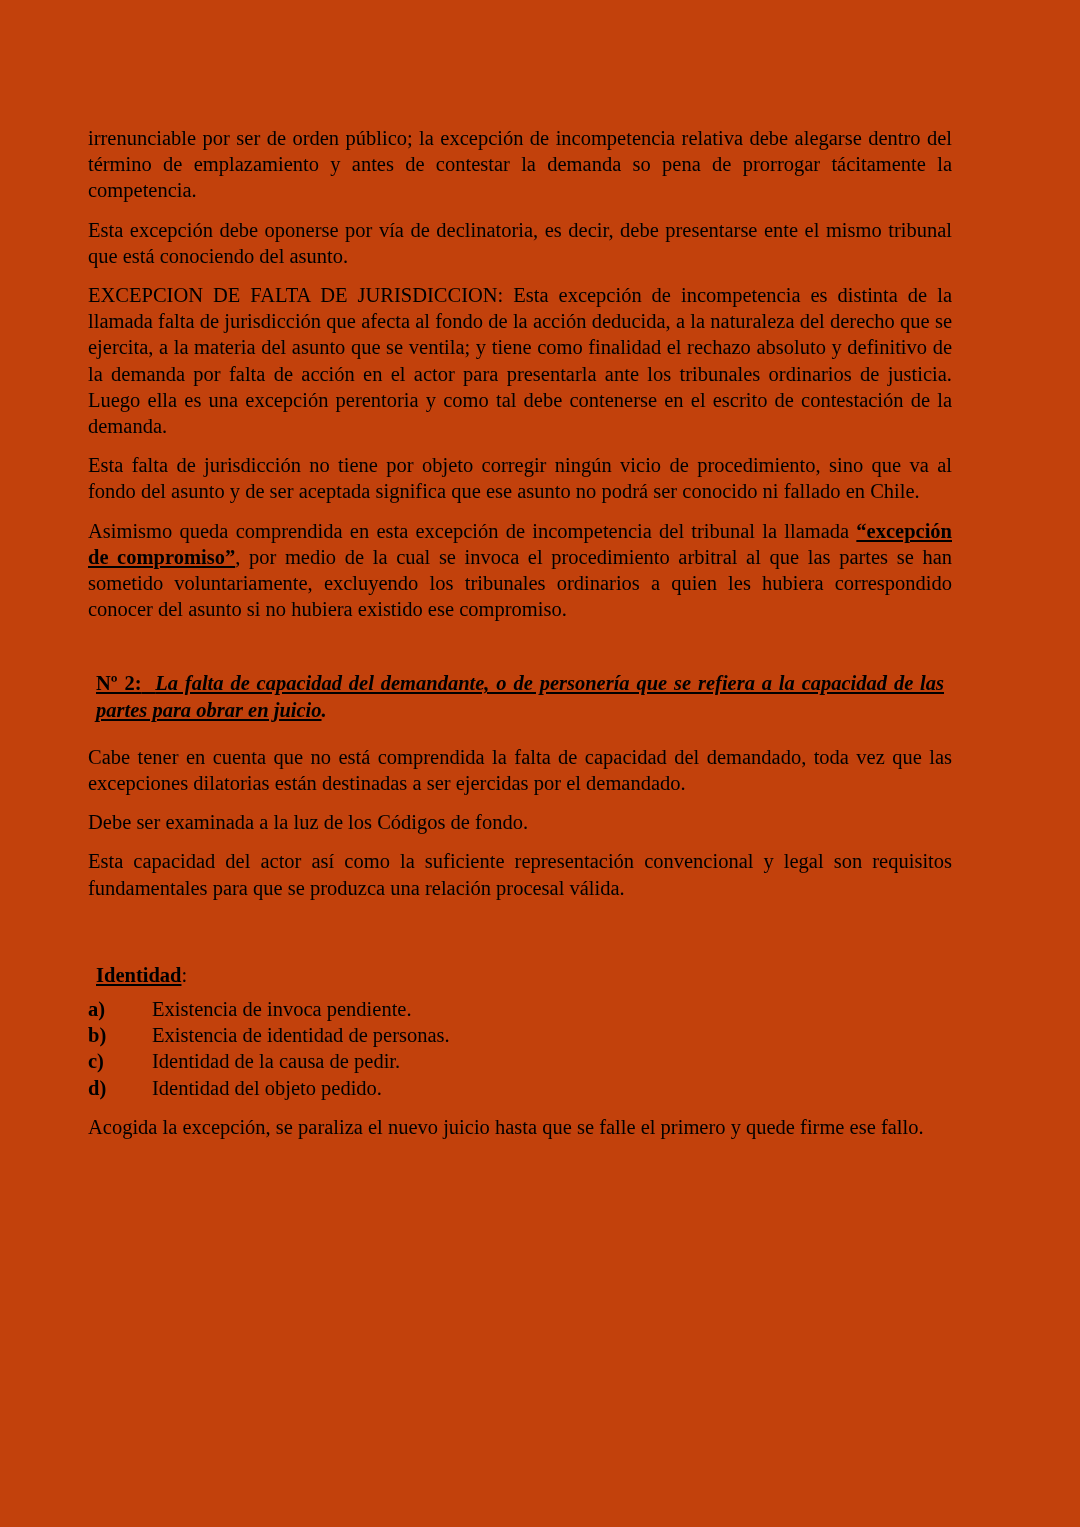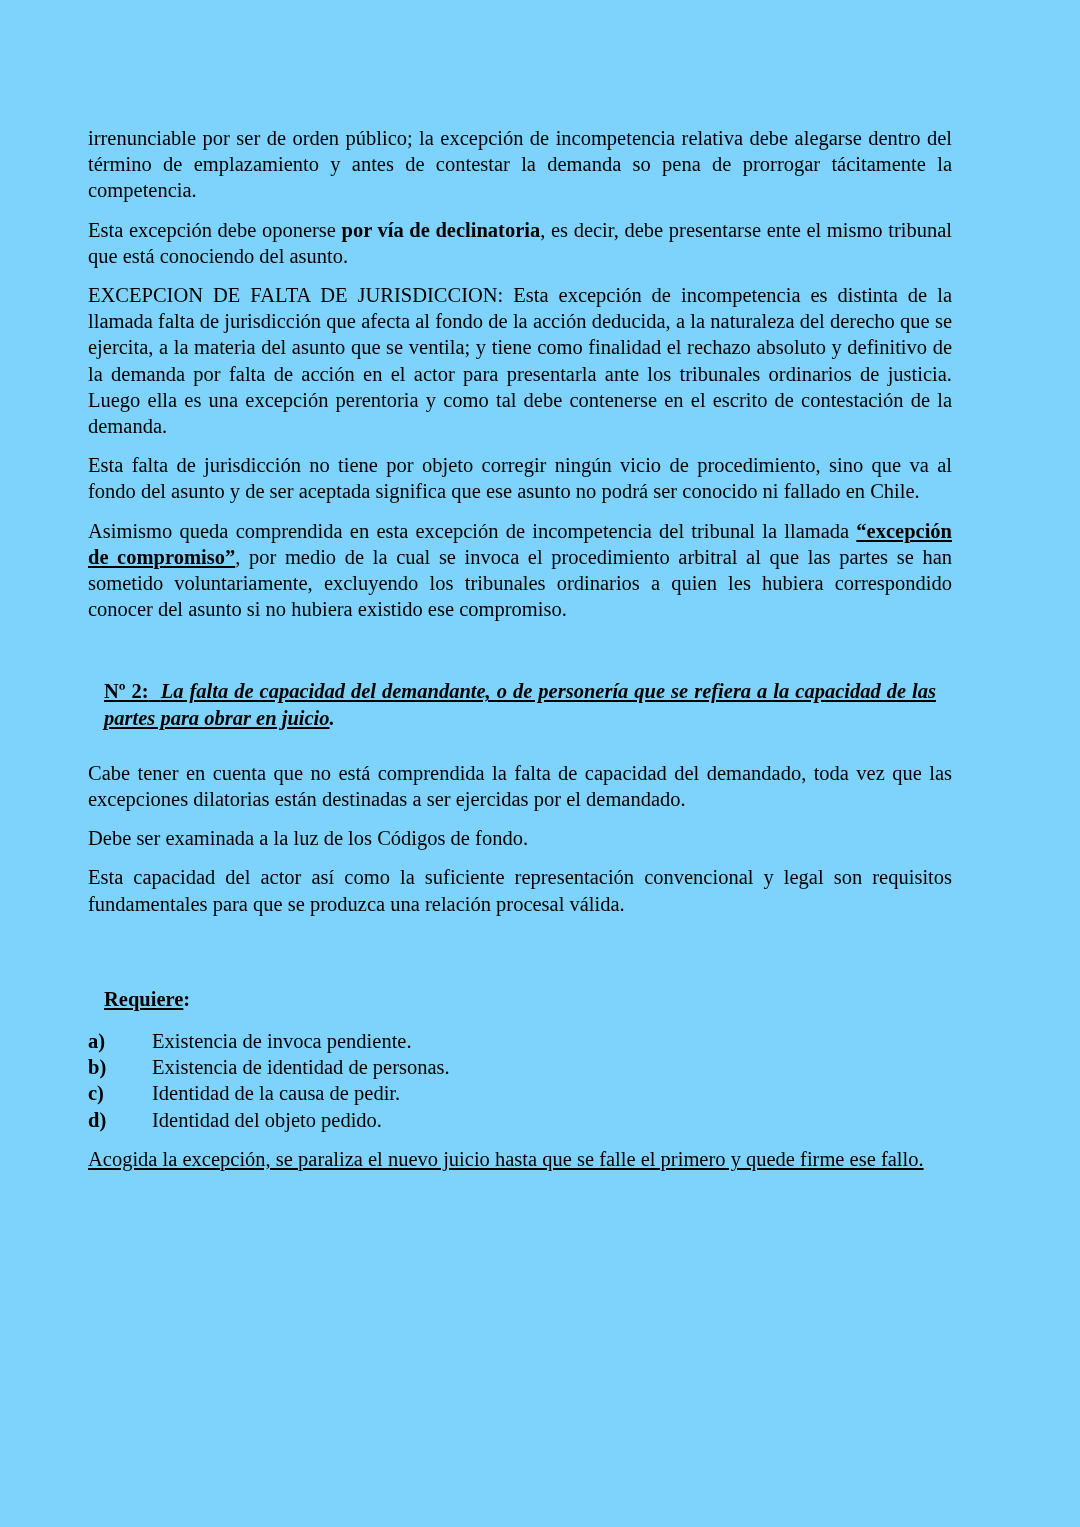--- a/index.html
+++ b/index.html
@@ -5,21 +5,21 @@
 <style>
   html, body {
     margin: 0;
     padding: 0;
     background: #ffffff;
   }
   .page {
     position: relative;
     width: 1080px;
     height: 1527px;
-    background: #7dd3fc;
+    background: #c2410c;
     margin: 0 auto;
     overflow: hidden;
     box-sizing: border-box;
   }
   .content {
     position: absolute;
     left: 88px;
     top: 125px;
     width: 864px;
     font-family: "Liberation Serif", "DejaVu Serif", serif;
@@ -30,30 +30,29 @@
     text-justify: inter-word;
     -webkit-font-smoothing: antialiased;
   }
   p.para {
     margin: 0 0 13px 0;
     text-align: justify;
     hyphens: none;
   }
   p.para.tight {
     margin-bottom: 0;
-    text-decoration: underline;
   }
   p.heading {
-    margin: 16px;
+    margin: 8px;
     text-align: justify;
     font-weight: bold;
   }
   .gap-lg { height: 27px; }
   .gap-md { height: 13px; }
-  .b { font-weight: bold; }
+  .b { font-weight: normal; }
   .bi { font-weight: bold; font-style: italic; }
   .bu { font-weight: bold; text-decoration: underline; text-underline-offset: 2px; }
   .biu {
     font-weight: bold;
     font-style: italic;
     text-decoration: underline;
     text-underline-offset: 2px;
   }
   
   .heading-just {
@@ -124,21 +123,21 @@
       <span>Esta capacidad del actor así como la suficiente representación convencional y legal son requisitos fundamentales para que se produzca una relación procesal válida.</span>
     </p>
 
     <div class="gap-lg"></div>
 
 
     <div class="gap-md"></div>
 
 
 
-    <p class="heading"><span class="bu">Requiere</span><span class="b">:</span></p>
+    <p class="heading"><span class="bu">Identidad</span><span class="b">:</span></p>
 
     <ul class="req-list">
       <li>
         <span class="req-marker">a)</span>
         <span class="req-text">Existencia de invoca pendiente.</span>
       </li>
       <li>
         <span class="req-marker">b)</span>
         <span class="req-text">Existencia de identidad de personas.</span>
       </li>

